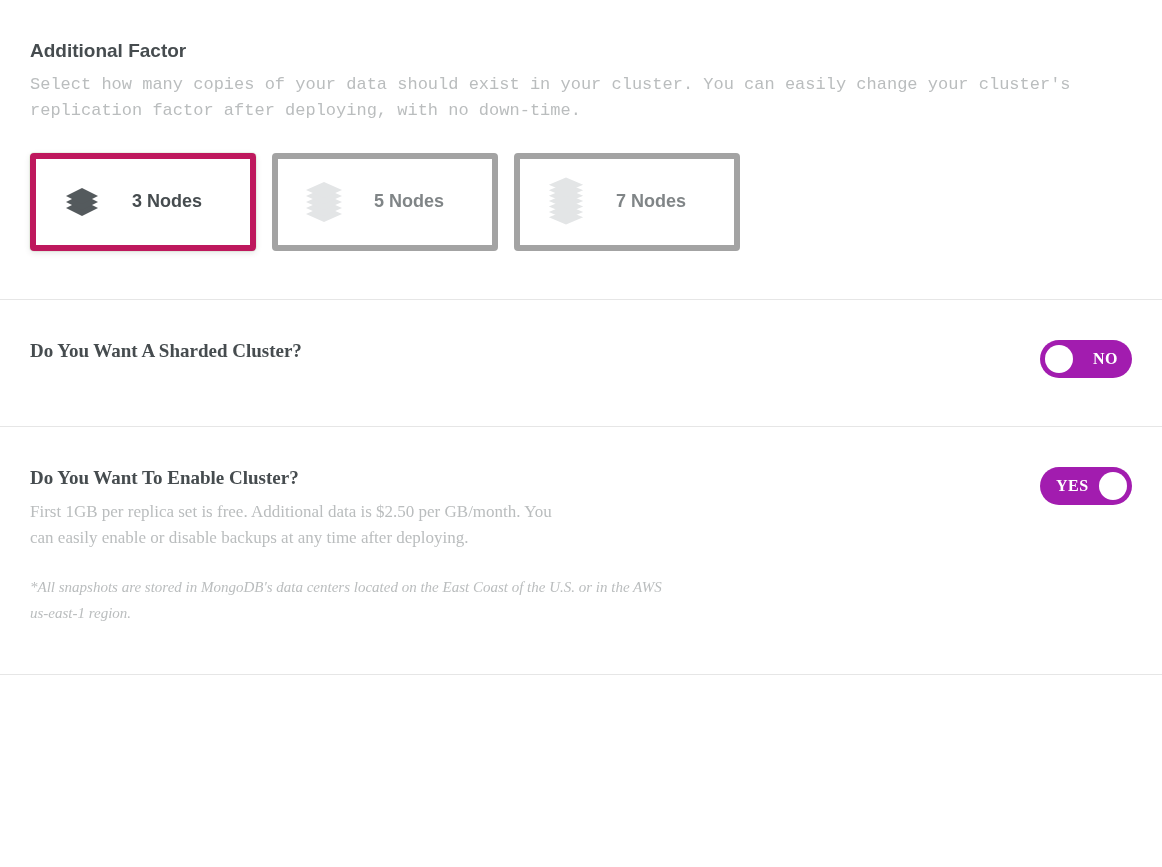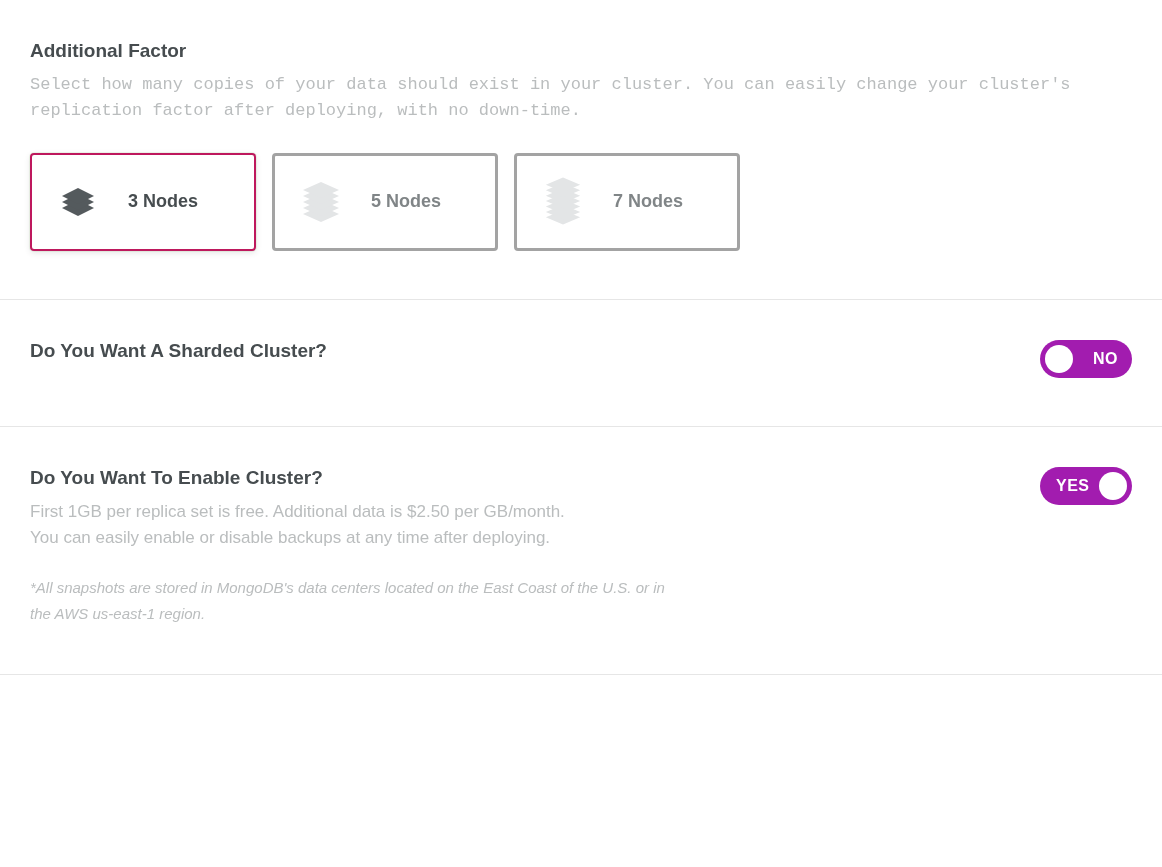--- a/index.html
+++ b/index.html
@@ -12,20 +12,21 @@
   .section {
     padding: 40px 30px 48px 30px;
     border-bottom: 1px solid #e6e6e6;
   }
   .section:last-of-type { border-bottom: 1px solid #e6e6e6; }
   .section-header-row {
     display: flex;
     justify-content: space-between;
     align-items: flex-start;
     gap: 24px;
+    font-family: Liberation Serif, serif;
   }
   .section-textblock { max-width: 640px; }
   .section-title {
     font-size: 19px;
     font-weight: 700;
     color: #464C4F;
     margin-bottom: 10px;
   }
   .section-desc {
     font-size: 17px;
@@ -45,31 +46,31 @@
 
   
   .node-cards {
     display: flex;
     gap: 16px;
     margin-top: 28px;
   }
   .node-card {
     width: 226px;
     height: 98px;
-    border: 3px solid #a3a3a3;
+    border: 6px solid #a3a3a3;
     border-radius: 4px;
     display: flex;
     align-items: center;
     padding-left: 24px;
     gap: 28px;
     cursor: pointer;
     background: #fff;
   }
   .node-card.selected {
-    border: 2px solid #be185d;
+    border: 6px solid #be185d;
     box-shadow: 0 0 0 1px rgba(105,178,65,0.1), 0 2px 6px rgba(0,0,0,0.10);
   }
   .node-card .label {
     font-size: 18px;
     font-weight: 700;
     color: #464C4F;
   }
   .node-card .label.inactive { color: #808587; }
 
   .stack-icon {

